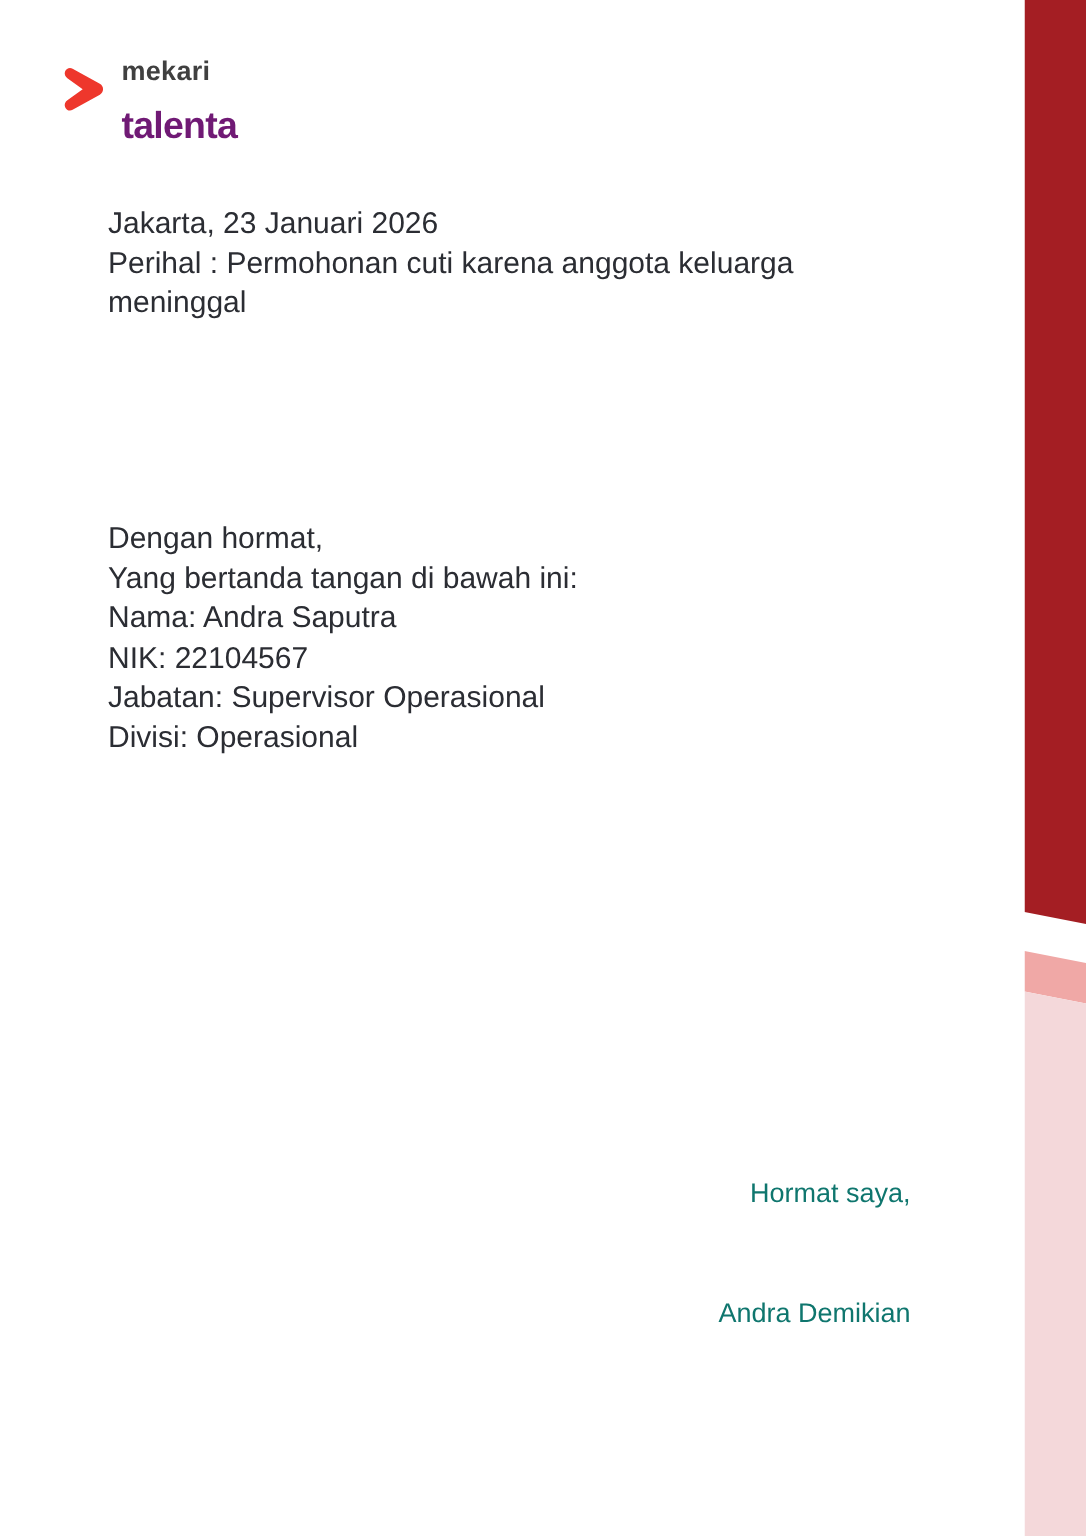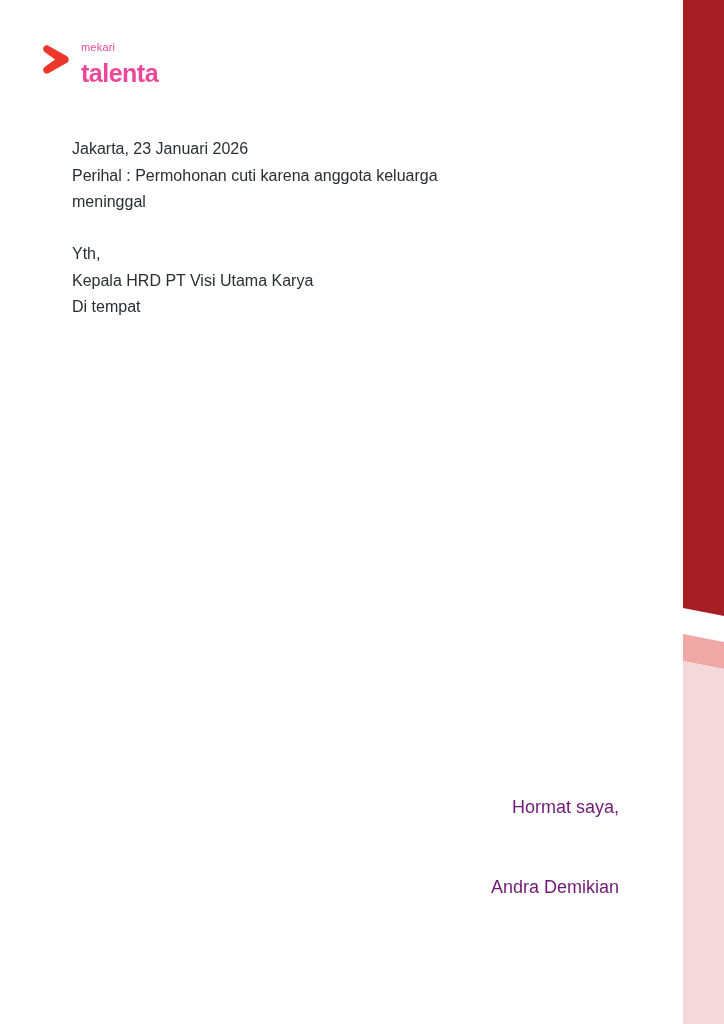--- a/index.html
+++ b/index.html
@@ -39,60 +39,60 @@
     height: 33px;
     margin-top: 3px;
     flex: 0 0 auto;
   }
   .logo-text {
     margin-left: 9px;
     display: flex;
     flex-direction: column;
   }
   .logo-top {
-    font-size: 11px;
-    font-weight: 400;
-    color: #ec4899;
+    font-size: 18px;
+    font-weight: 700;
+    color: #404040;
     line-height: 14px;
     letter-spacing: 0.2px;
   }
   .logo-bottom {
     font-size: 25px;
     font-weight: 800;
-    color: #ec4899;
+    color: #701a75;
     line-height: 25px;
-    margin-top: 7px;
+    margin-top: 18px;
     letter-spacing: -0.5px;
   }
 
   
   .block {
     position: absolute;
     left: 72px;
     width: 600px;
     margin: 0;
-    font-size: 16px;
+    font-size: 20px;
     line-height: 26.5px;
     color: #2b2d33;
     white-space: pre-line;
   }
   .b-header    { top: 136px; }
   .b-recipient { top: 241px; }
   .b-opening   { top: 346px; }
   .b-body      { top: 524px; }
   .b-closing   { top: 679px; }
 
   .sig {
     position: absolute;
     left: 72px;
     width: 535px;
-    margin: 12px;
+    margin: 0;
     font-size: 18px;
     line-height: 26.5px;
-    color: #701a75;
+    color: #0f766e;
     text-align: right;
   }
   .b-salutation { top: 782px; }
   .b-signname   { top: 862px; }
 </style>
 </head>
 <body>
 
 <div class="page">
 
@@ -109,24 +109,27 @@
     <div class="logo-text">
       <span class="logo-top">mekari</span>
       <span class="logo-bottom">talenta</span>
     </div>
   </div>
 
   <p class="block b-header">Jakarta, 23 Januari 2026
 Perihal : Permohonan cuti karena anggota keluarga
 meninggal</p>
 
-  <p class="block b-recipient">Yth,
-Kepala HRD PT Visi Utama Karya
-Di tempat</p>
 
+  <p class="block b-opening">Dengan hormat,
+Yang bertanda tangan di bawah ini:
+Nama: Andra Saputra
+NIK: 22104567
+Jabatan: Supervisor Operasional
+Divisi: Operasional</p>
 
 
 
   <p class="sig b-salutation">Hormat saya,</p>
 
   <p class="sig b-signname">Andra Demikian</p>
 
 </div>
 
 </body></html>

